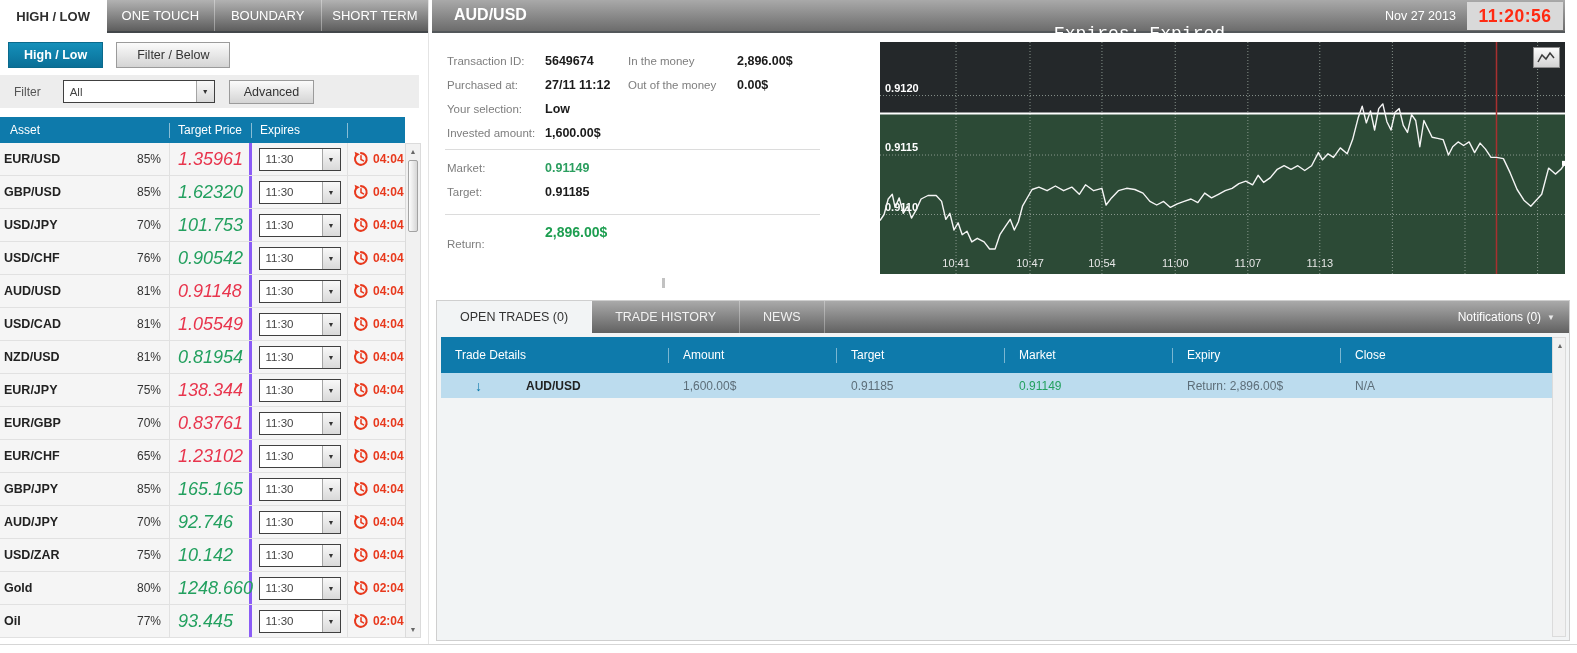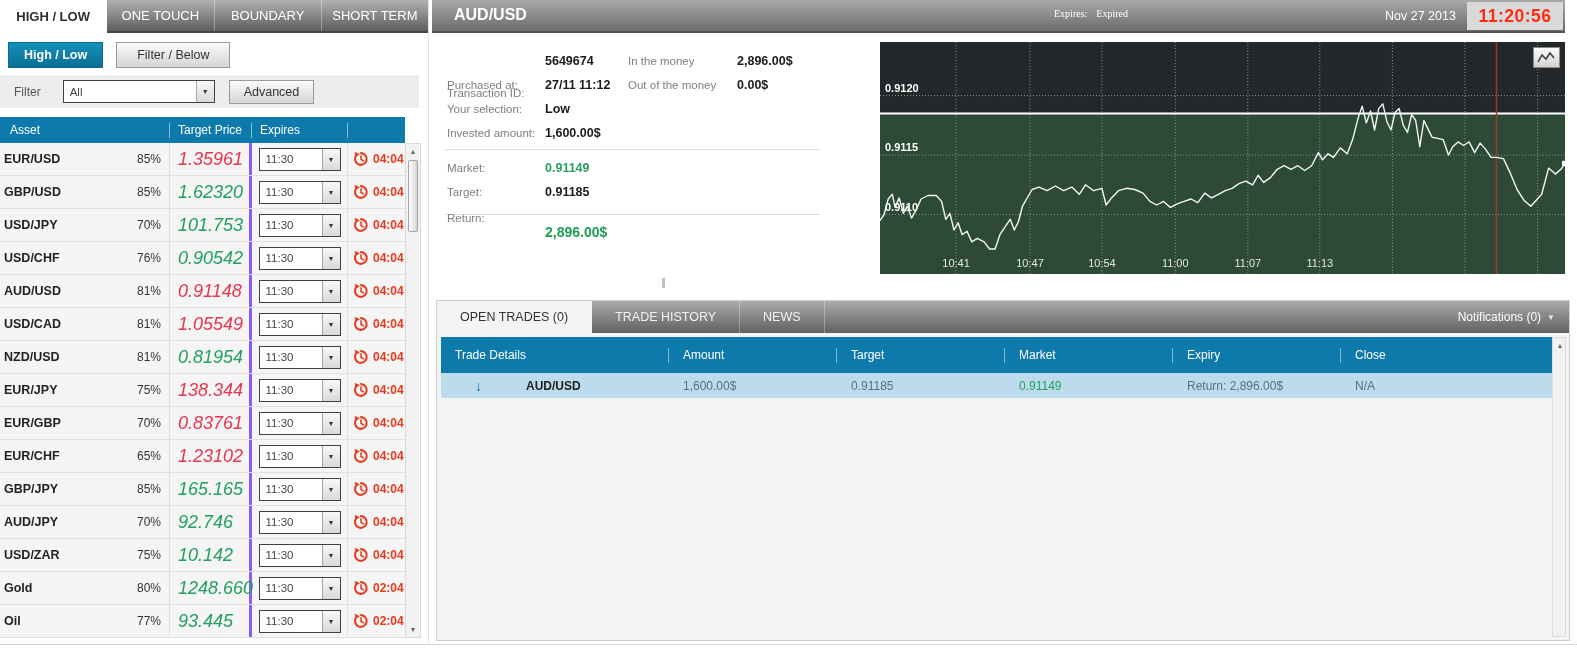--- a/index.html
+++ b/index.html
@@ -55,21 +55,21 @@
   .vscroll{position:absolute;background:#f1f1f1;border:1px solid #dbdbdb;box-sizing:border-box;}
   .sb-btn{position:absolute;left:1px;width:12px;height:11px;display:flex;align-items:center;justify-content:center;
     font-size:7px;color:#666;cursor:pointer;}
   .sb-thumb{position:absolute;left:2px;width:10px;background:linear-gradient(90deg,#fdfdfd,#d6d6d6);
     border:1px solid #a3a3a3;border-radius:2px;box-sizing:border-box;cursor:pointer;}
 
   
   .pos-header{position:absolute;left:432px;top:0;width:1133px;height:33px;
     background:linear-gradient(#a9a9a9,#6c6c6c);border-bottom:2px solid #53575a;box-sizing:border-box;}
   .pos-symbol{position:absolute;left:22px;top:6px;color:#fff;font-size:16px;font-weight:bold;}
-  .pos-expires{position:absolute;left:622px;top:8px;color:#fff;font-family:Liberation Serif, serif;font-size:10px;}
+  .pos-expires{position:absolute;left:622px;top:24px;color:#fff;font-family:Liberation Mono, monospace;font-size:18px;}
   .pos-expires .gap{display:inline-block;width:9px;}
   .pos-date{position:absolute;left:953px;top:9px;color:#fff;font-size:12.5px;}
   .pos-clock{position:absolute;left:1035px;top:2px;width:96px;height:28px;background:#d9d9d9;
     color:#ff2a12;font-weight:bold;font-size:17.5px;display:flex;align-items:center;justify-content:center;letter-spacing:.5px;}
 
   
   .details{position:absolute;left:432px;top:35px;width:446px;height:256px;background:#fff;}
   .dl{position:absolute;color:#7e7e7e;font-size:11.5px;}
   .dv{position:absolute;font-size:12.5px;font-weight:bold;color:#1b1b1b;}
   .dv.green{color:#2b9e5f;}
@@ -470,21 +470,21 @@
   <div class="pos-header">
     <span class="pos-symbol">AUD/USD</span>
     <span class="pos-expires">
       <span>Expires:</span><span class="gap"></span><span>Expired</span>
     </span>
     <span class="pos-date">Nov 27 2013</span>
     <span class="pos-clock">11:20:56</span>
   </div>
 
   <div class="details">
-    <span class="dl" style="left:15px;top:20px;margin-top:32px;">Transaction ID:</span>
+    <span class="dl" style="left:15px;top:20px;">Transaction ID:</span>
     <span class="dv" style="left:113px;top:19px;">5649674</span>
     <span class="dl" style="left:196px;top:20px;">In the money</span>
     <span class="dv" style="left:305px;top:19px;">2,896.00$</span>
 
     <span class="dl" style="left:15px;top:44px;">Purchased at:</span>
     <span class="dv" style="left:113px;top:43px;">27/11 11:12</span>
     <span class="dl" style="left:196px;top:44px;">Out of the money</span>
     <span class="dv" style="left:305px;top:43px;">0.00$</span>
 
     <span class="dl" style="left:15px;top:68px;">Your selection:</span>
@@ -496,21 +496,21 @@
     <div class="d-hr" style="top:114px;"></div>
 
     <span class="dl" style="left:15px;top:127px;">Market:</span>
     <span class="dv green" style="left:113px;top:126px;">0.91149</span>
 
     <span class="dl" style="left:15px;top:151px;">Target:</span>
     <span class="dv" style="left:113px;top:150px;">0.91185</span>
 
     <div class="d-hr" style="top:179px;"></div>
 
-    <span class="dl" style="left:15px;top:177px;">Return:</span>
+    <span class="dl" style="left:15px;top:203px;">Return:</span>
     <span class="dv big" style="left:113px;top:189px;">2,896.00$</span>
 
     <div class="d-handle"></div>
   </div>
 
   <div class="chart-wrap" id="chartWrap"><svg width="685" height="232" viewBox="0 0 685 232">
         <rect x="0" y="0" width="685" height="71.38461538460726" fill="#24282a"></rect>
         <rect x="0" y="71.38461538460726" width="685" height="160.61538461539274" fill="#2c4a36"></rect>
         <line x1="76.035" y1="0" x2="76.035" y2="232" stroke="#97a49b" stroke-width="1" stroke-dasharray="1,2" opacity="0.85"></line>
         <line x1="150.015" y1="0" x2="150.015" y2="232" stroke="#97a49b" stroke-width="1" stroke-dasharray="1,2" opacity="0.85"></line>

